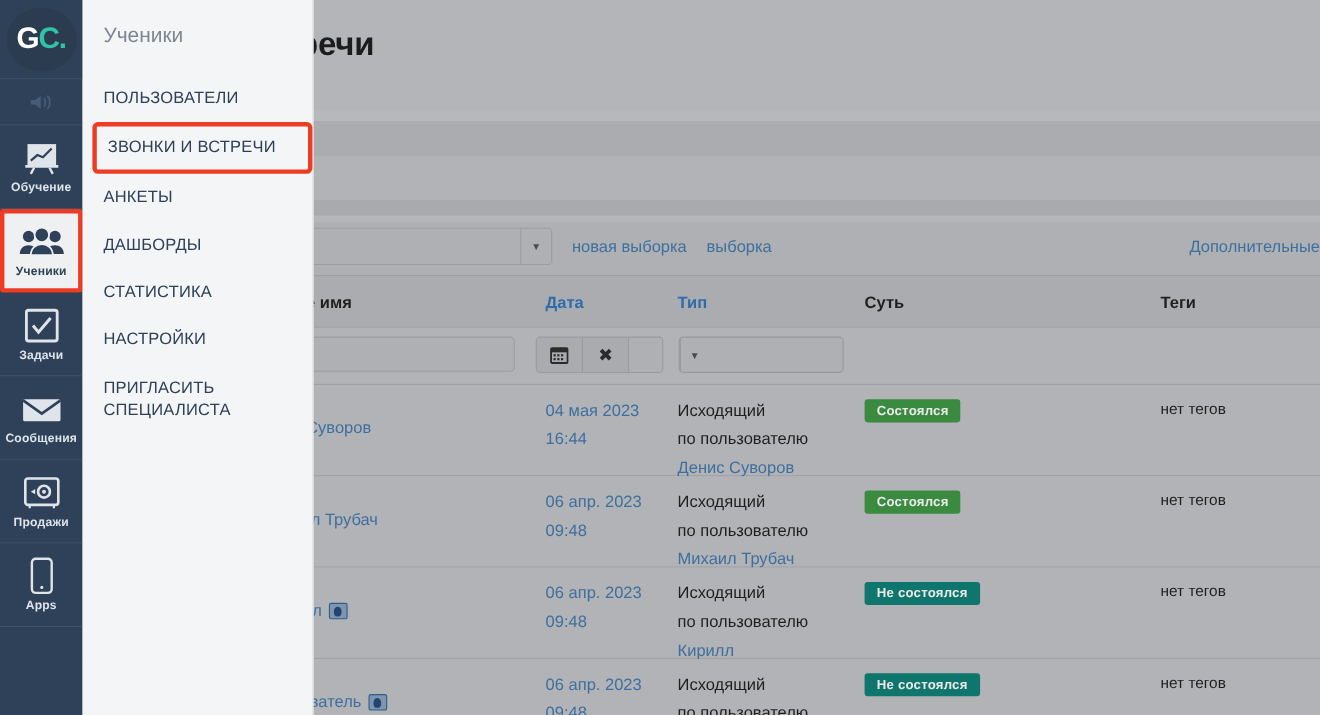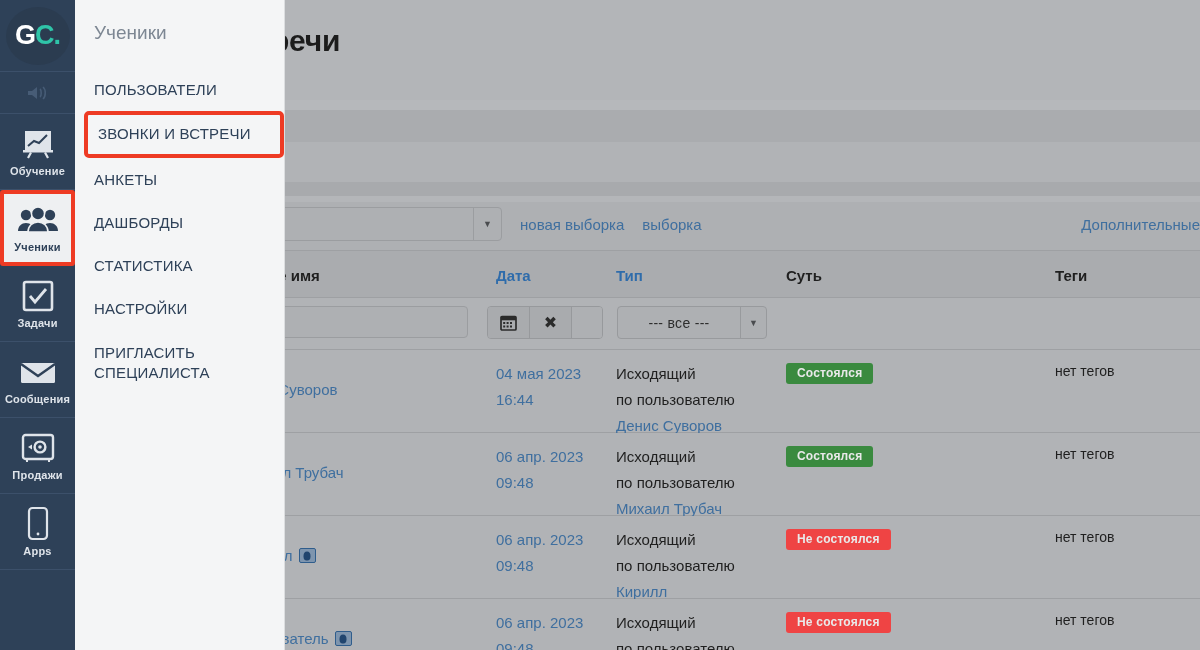--- a/index.html
+++ b/index.html
@@ -138,21 +138,21 @@
   .cell-date { top: 11px; color: #3f6f9f; line-height: 26px; }
   .cell-type { top: 11px; color: #1f1f1f; line-height: 26px; }
   .cell-type .by-user { color: #3f6f9f; }
   .cell-sut { top: 13px; }
   .badge {
     display: inline-block; padding: 3px 11px 4px;
     border-radius: 3px; font-size: 12px; font-weight: bold;
     color: #e9e9e9; letter-spacing: 0.2px;
   }
   .badge.green { background: #3a8a3f; }
-  .badge.gray  { background: #ef4444; }
+  .badge.gray  { background: #0f766e; }
   .cell-tags { top: 13px; color: #1f1f1f; font-size: 14px; }
 
   
   #rail {
     position: absolute; left: 0; top: 0; width: 75px; height: 650px;
     background: #2e4158; z-index: 20;
   }
   .rail-item {
     position: relative; width: 75px;
     border-bottom: 1px solid #3c506a;
@@ -253,21 +253,20 @@
               <rect x="10" y="8" width="2" height="2" fill="#2b2b2b"></rect>
               <rect x="3.2" y="11.5" width="2" height="2" fill="#2b2b2b"></rect>
               <rect x="6.6" y="11.5" width="2" height="2" fill="#2b2b2b"></rect>
               <rect x="10" y="11.5" width="2" height="2" fill="#2b2b2b"></rect>
             </svg>
           </div>
           <div class="dfbtn">✖</div>
           <div class="dfbtn blank"></div>
         </div>
         <div id="type-filter-select">
-          <div class="tv">--- все ---</div>
           <div class="ta">▼</div>
         </div>
       </div>
 
       <div class="trow">
         <div class="cell cell-name col-name">
           <span>нис Суворов</span>
         </div>
         <div class="cell cell-date col-date">
           <div>04 мая 2023</div>

